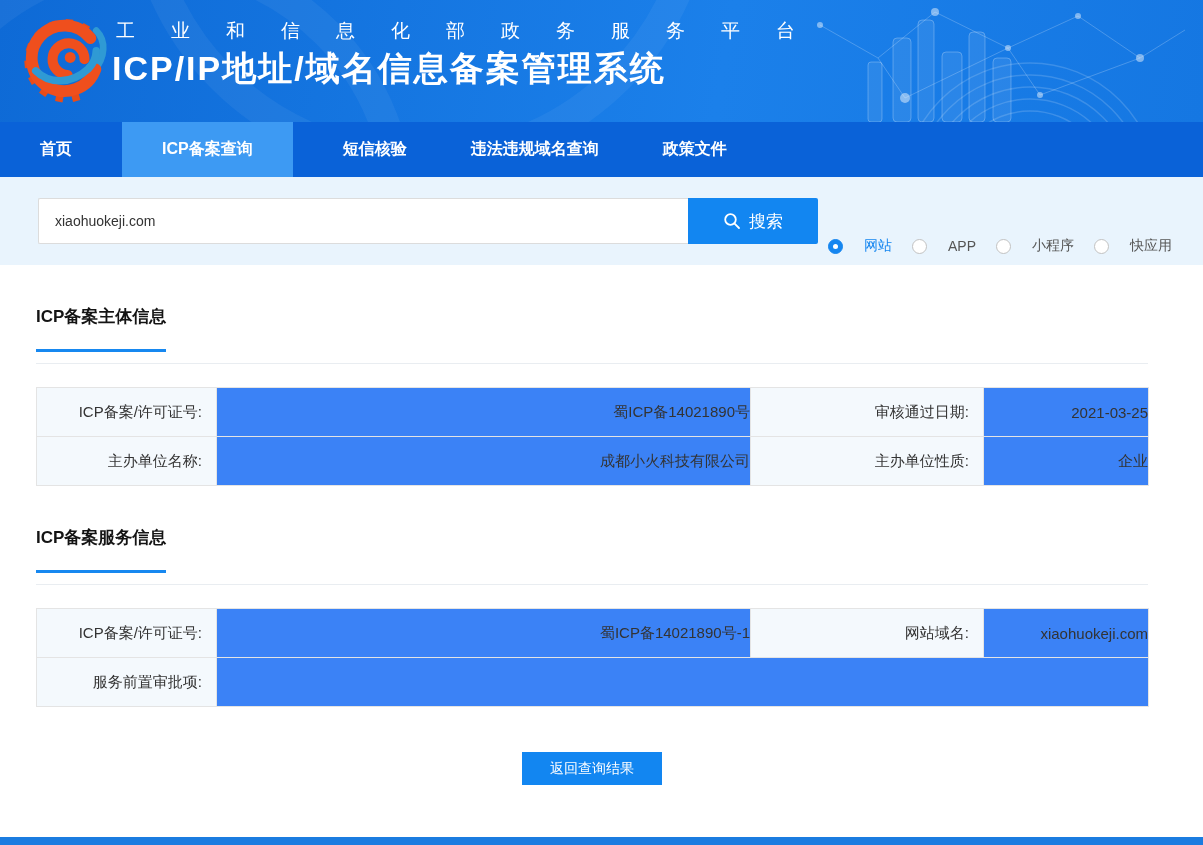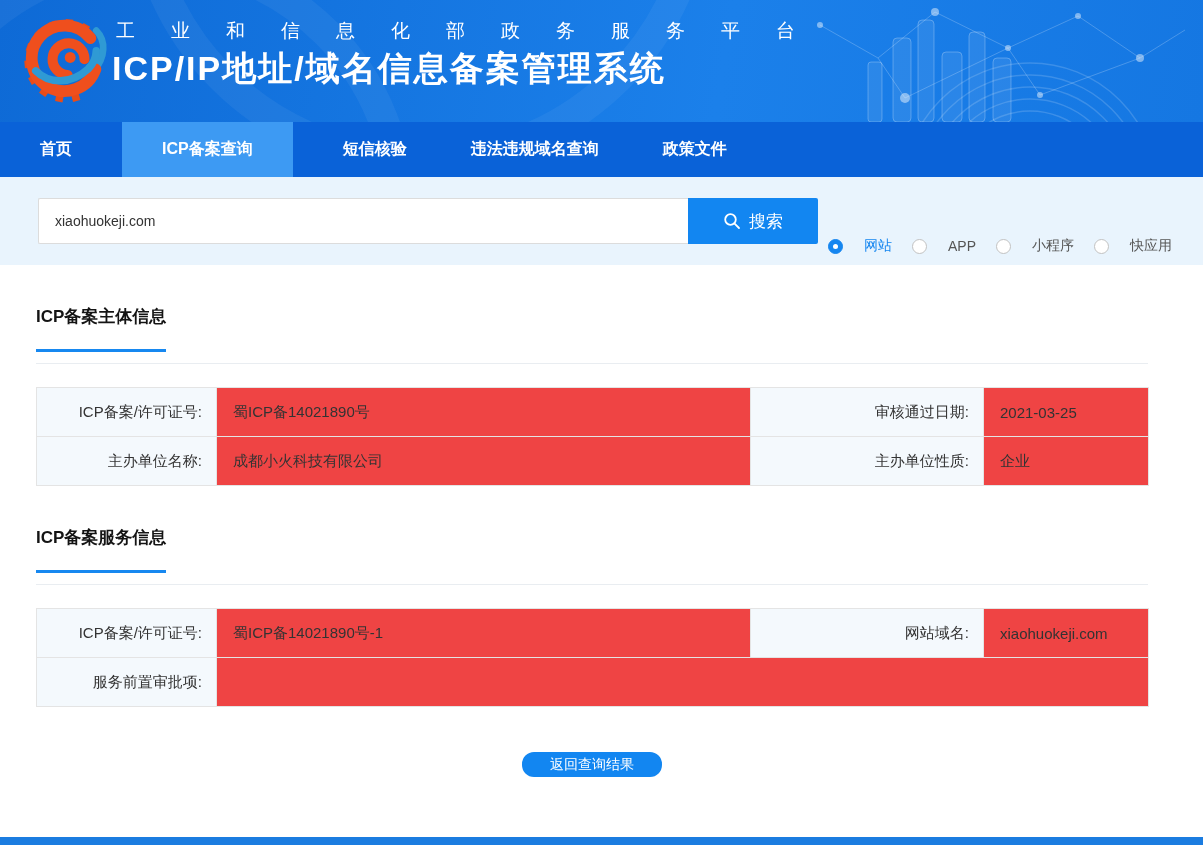--- a/index.html
+++ b/index.html
@@ -58,25 +58,25 @@
   
   .content { margin-left:36px; width:1112px; }
   .section-head { border-bottom:1px solid #e9edf1; margin-top:40px; }
   .section-title {
     display:inline-block; font-size:17px; font-weight:700; color:#141414;
     border-bottom:3px solid #1788f0; padding-bottom:21px; margin-bottom:11px;
   }
   table.info { border-collapse:collapse; width:1112px; margin-top:23px; table-layout:fixed; }
   table.info td { border:1px solid #e4e4e4; height:49px; font-size:15px; color:#333; }
   td.lbl { background:#f4f9fd; text-align:right; padding-right:14px; }
-  td.val { text-align:left; padding-left:16px; background:#ef4444; }
+  td.val { text-align:right; padding-left:16px; background:#3b82f6; }
   td.strong-border { border-bottom:2px solid #a9b6c4; }
   .back-btn {
-    display:block; margin:45px auto 0; width:140px; height:25px;
-    background:#1286f1; color:#fff; border:none; border-radius:12px;
+    display:block; margin:45px auto 0; width:140px; height:33px;
+    background:#1286f1; color:#fff; border:none; border-radius:0;
     font-size:14px; cursor:pointer; font-family:"Liberation Sans","DejaVu Sans",sans-serif;
   }
   .footer-bar { position:absolute; left:0; right:0; bottom:0; height:8px; background:#1b7ce0; }
 </style>
 </head>
 <body>
 
 <div class="header">
   <svg class="header-deco" viewBox="0 0 1203 122">
     <g fill="none" stroke="rgba(255,255,255,0.05)" stroke-width="30">

